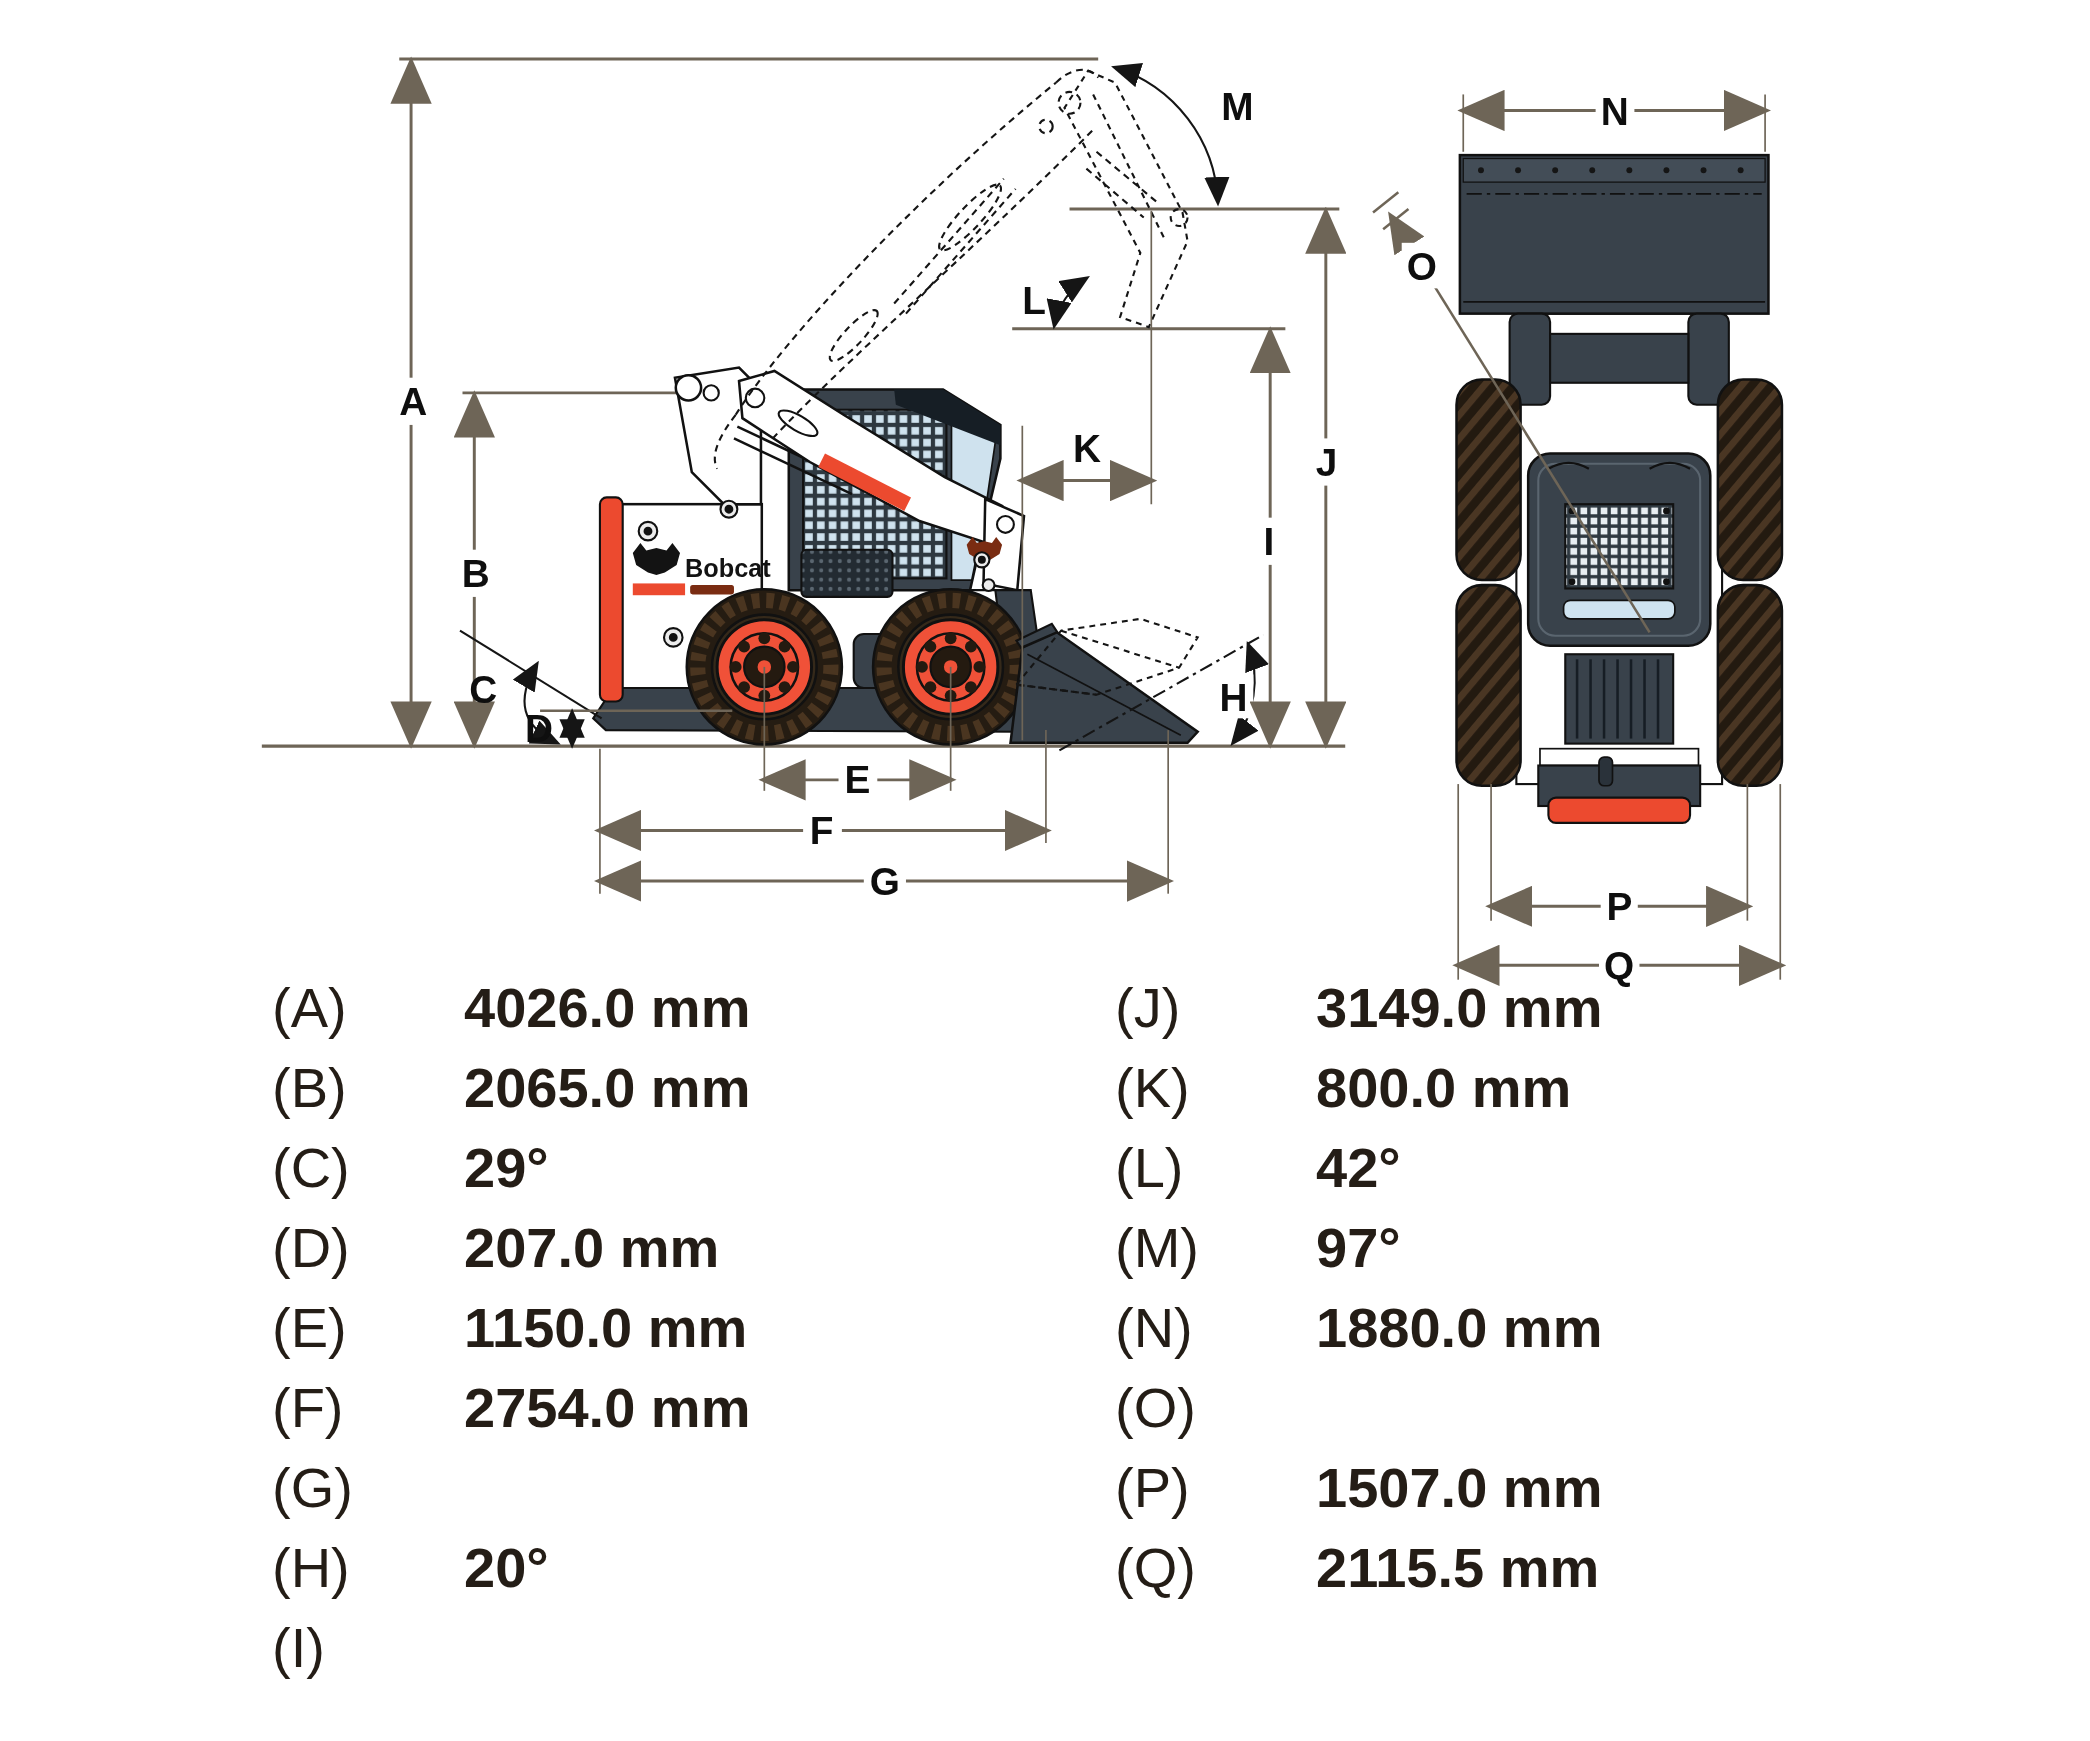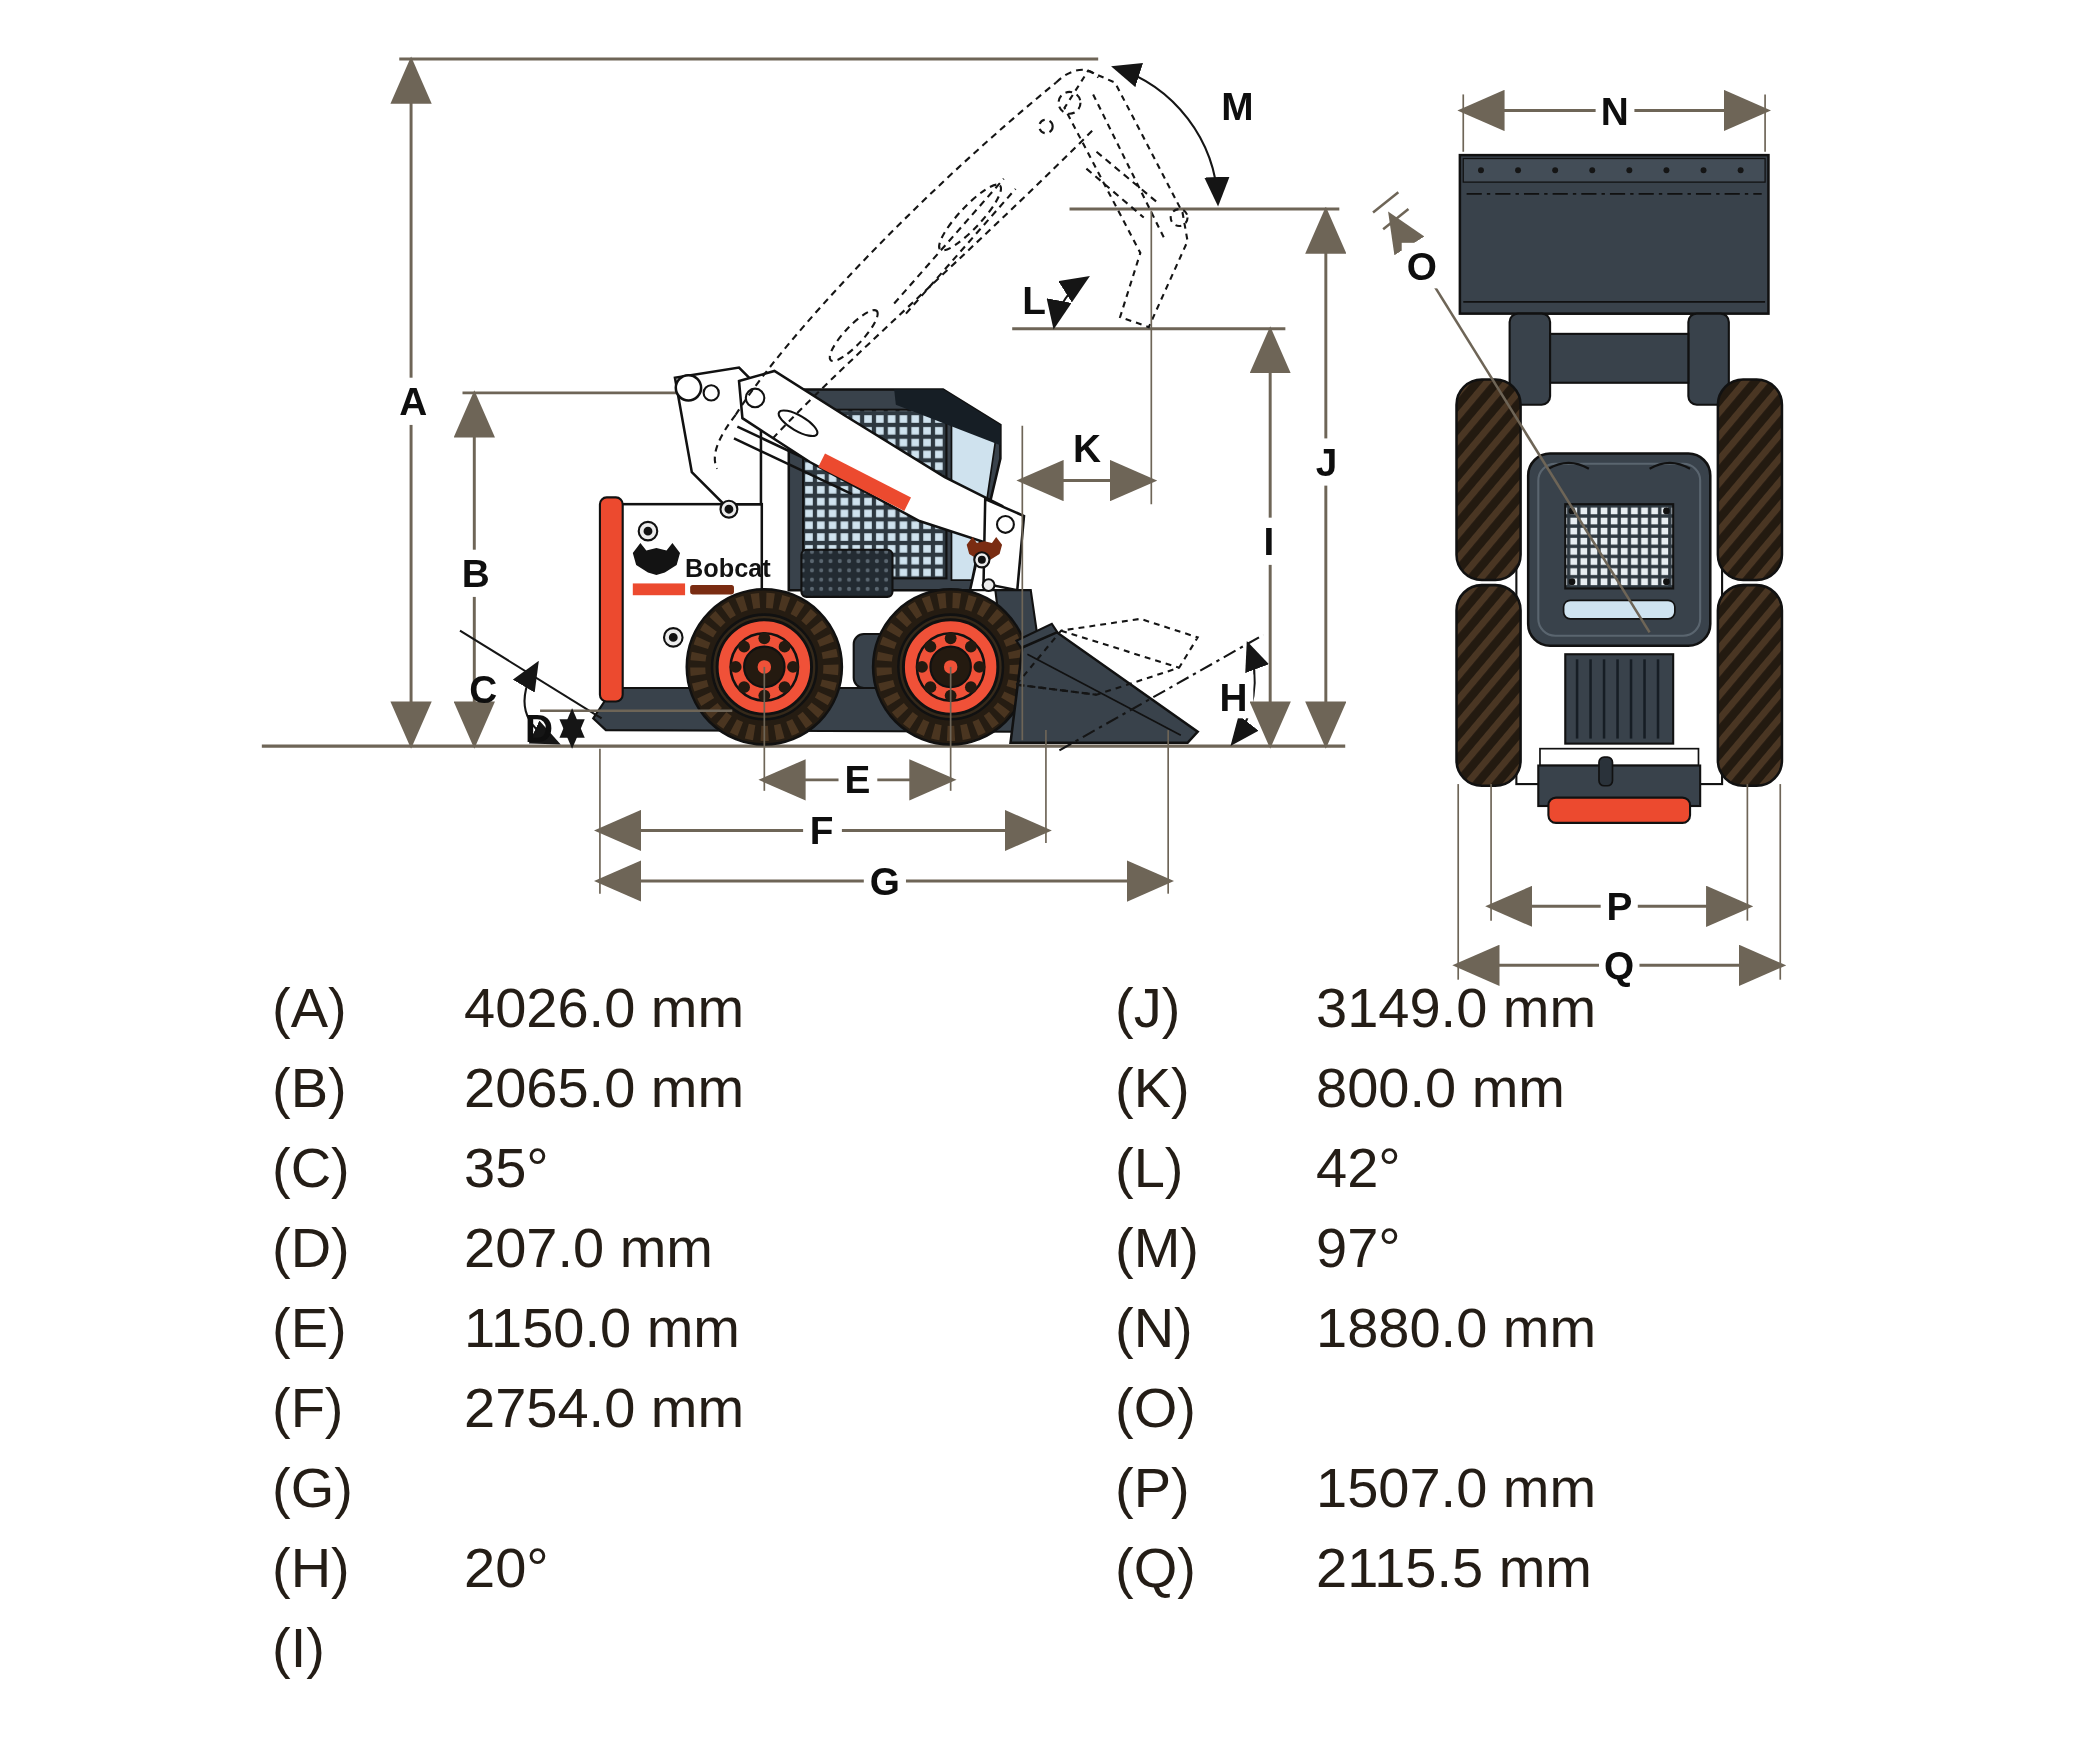--- a/index.html
+++ b/index.html
@@ -5,21 +5,21 @@
   html,body{margin:0;padding:0;background:#ffffff;}
   #stage{position:relative;width:2091px;height:1741px;background:#ffffff;overflow:hidden;
          font-family:"Liberation Sans",sans-serif;}
   #diagram{position:absolute;left:0;top:0;width:2091px;height:1741px;}
   .speccol{position:absolute;top:968px;color:#241d16;font-size:56px;line-height:80px;white-space:nowrap;}
   #spec-left{left:272px;}
   #spec-right{left:1115px;}
   .trow{display:flex;height:80px;align-items:center;}
   .tlabel{display:inline-block;width:192px;}
   #spec-right .tlabel{width:201px;}
-  .tvalue{display:inline-block;}
+  .tvalue{display:inline-block;font-weight:bold;}
   svg text.dimletter{font-family:"Liberation Sans",sans-serif;font-weight:bold;font-size:46px;fill:#0e0e0e;}
   svg text.brand{font-family:"Liberation Sans",sans-serif;font-weight:bold;font-size:30px;fill:#131313;}
 </style>
 </head>
 <body>
 
 <div id="stage">
 
 <svg id="diagram" viewBox="0 0 2479 2065" xmlns="http://www.w3.org/2000/svg">
   <defs>
@@ -377,21 +377,21 @@
   <div class="trow">
         <span class="tlabel">(A)</span>
         <span class="tvalue">4026.0 mm</span>
       </div>
   <div class="trow">
         <span class="tlabel">(B)</span>
         <span class="tvalue">2065.0 mm</span>
       </div>
   <div class="trow">
         <span class="tlabel">(C)</span>
-        <span class="tvalue">35°</span>
+        <span class="tvalue">29°</span>
       </div>
   <div class="trow">
         <span class="tlabel">(D)</span>
         <span class="tvalue">207.0 mm</span>
       </div>
   <div class="trow">
         <span class="tlabel">(E)</span>
         <span class="tvalue">1150.0 mm</span>
       </div>
   <div class="trow">

